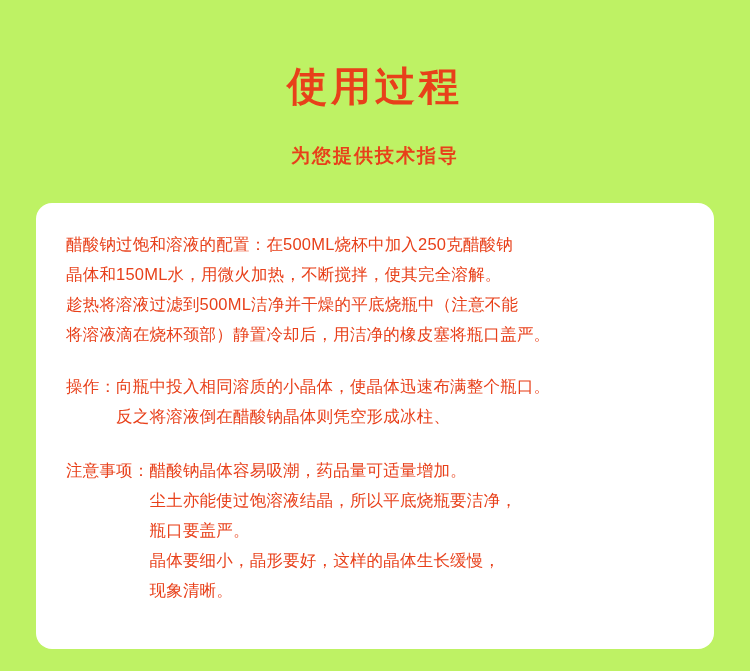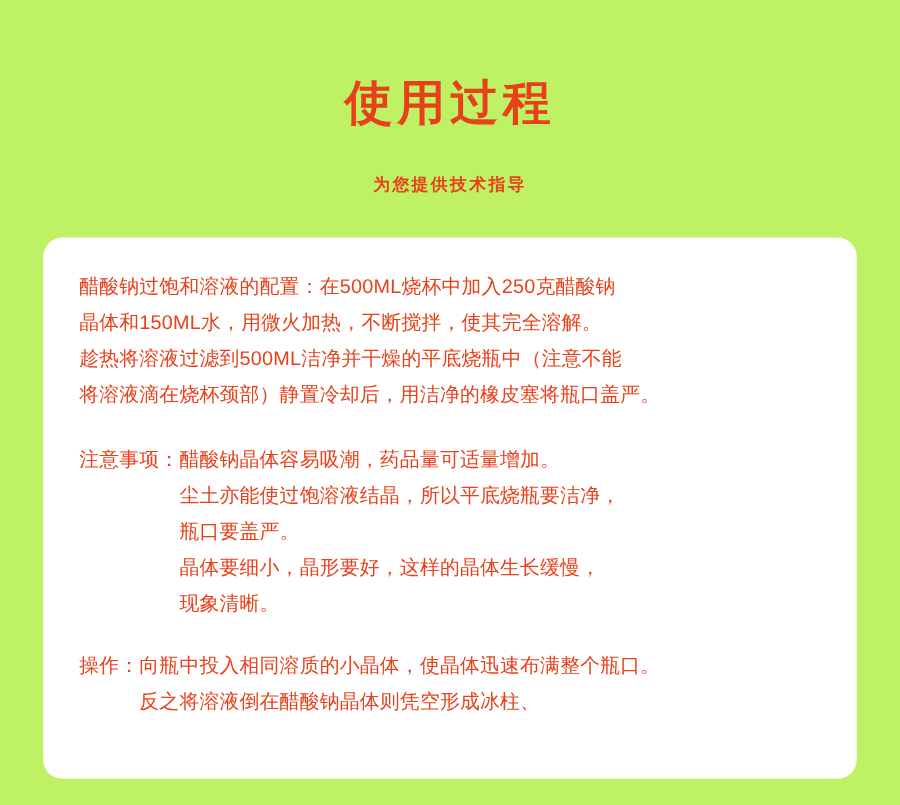--- a/index.html
+++ b/index.html
@@ -38,21 +38,21 @@
     color: #e8401a;
     font-size: 40px;
     font-weight: bold;
     letter-spacing: 4px;
     line-height: 1;
     text-align: center;
   }
   .subtitle {
     margin-top: 40px;
     color: #e8401a;
-    font-size: 14px;
+    font-size: 19px;
     font-weight: bold;
     letter-spacing: 2px;
     line-height: 1;
     text-align: center;
   }
   .card {
     box-sizing: border-box;
     margin-top: 38px;
     width: 678px;
     height: 480px;
@@ -86,24 +86,24 @@
 
     <div class="title">使用过程</div>
 
     <div class="subtitle">为您提供技术指导</div>
 
     <div class="card">
       <div class="para">醋酸钠过饱和溶液的配置：在500ML烧杯中加入250克醋酸钠
 晶体和150ML水，用微火加热，不断搅拌，使其完全溶解。
 趁热将溶液过滤到500ML洁净并干燥的平底烧瓶中（注意不能
 将溶液滴在烧杯颈部）静置冷却后，用洁净的橡皮塞将瓶口盖严。</div>
+      <div class="para">操作：向瓶中投入相同溶质的小晶体，使晶体迅速布满整个瓶口。
+　　　反之将溶液倒在醋酸钠晶体则凭空形成冰柱、</div>
       <div class="para indent-block">注意事项：醋酸钠晶体容易吸潮，药品量可适量增加。
 　　　　　尘土亦能使过饱溶液结晶，所以平底烧瓶要洁净，
 　　　　　瓶口要盖严。
 　　　　　晶体要细小，晶形要好，这样的晶体生长缓慢，
 　　　　　现象清晰。</div>
-      <div class="para">操作：向瓶中投入相同溶质的小晶体，使晶体迅速布满整个瓶口。
-　　　反之将溶液倒在醋酸钠晶体则凭空形成冰柱、</div>
     </div>
 
     <div class="bottom-spacer"></div>
   </div>
 </div>
 
 </body></html>

